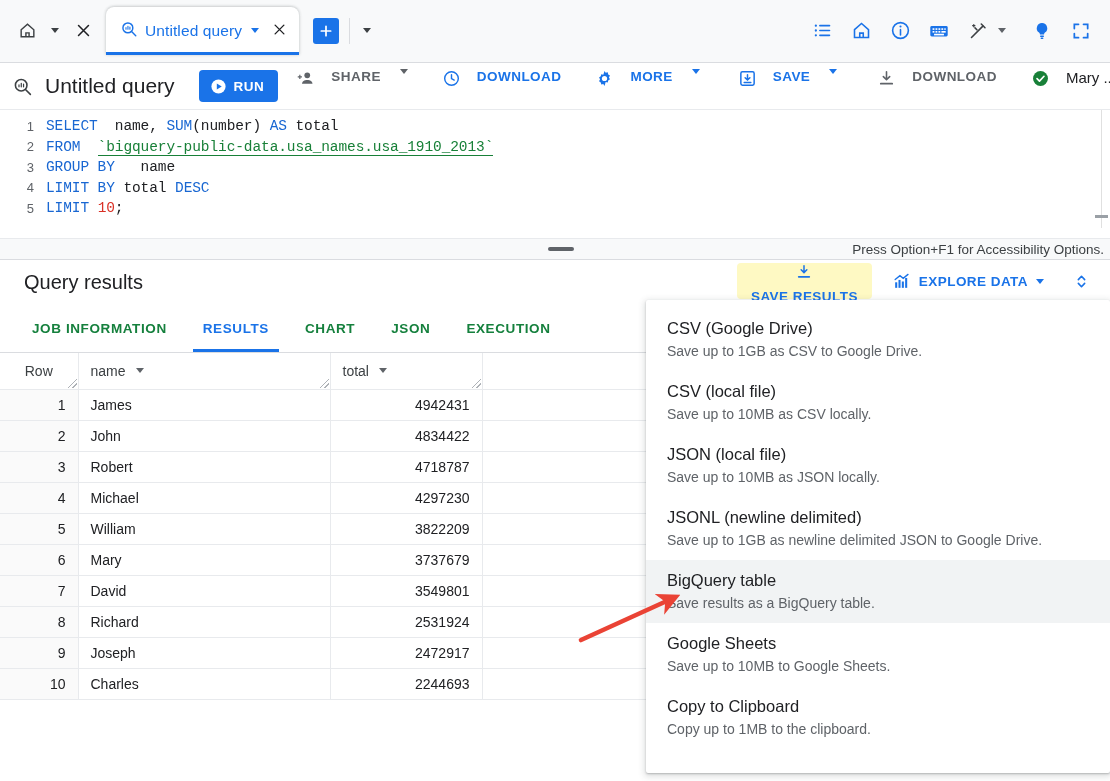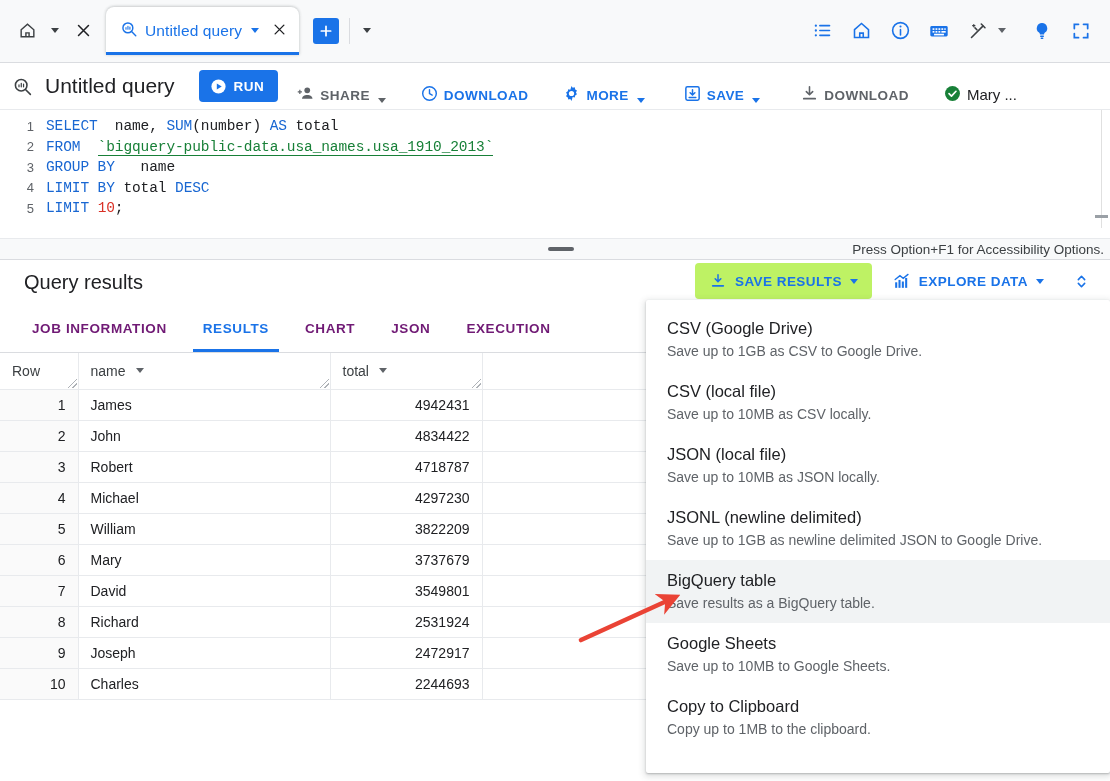--- a/index.html
+++ b/index.html
@@ -59,21 +59,21 @@
     border-bottom:1px solid #e8eaed;
   }
   .q-title { font-size:21px; color:#202124; margin-left:12px; margin-right:24px; white-space:nowrap; }
   .run-btn {
     display:flex; align-items:center; gap:7px;
     background:#1a73e8; color:#fff; border-radius:4px;
     height:32px; padding:0 14px 0 11px; font-size:13.5px; font-weight:600;
     letter-spacing:.5px; cursor:pointer;
   }
   .tb-item {
-    display:flex; align-items:flex-end; gap:5px; height:34px;
+    display:flex; align-items:flex-start; gap:16px; height:34px;
     padding:0 9px; margin-left:9px; cursor:pointer;
     font-size:13.5px; font-weight:600; letter-spacing:.45px; color:#1a73e8;
     white-space:nowrap;
   }
   .tb-item.grey { color:#5f6368; }
   .tb-item.dark { color:#202124; font-weight:400; font-size:15px; letter-spacing:0; }
 
   
   .editor {
     position:absolute; left:0; top:110px; width:1110px; height:128px;
@@ -114,43 +114,43 @@
   .results-title { font-size:20px; color:#202124; }
 
   .results-actions {
     position:absolute; right:0; top:3px; display:flex; align-items:center; gap:6px; padding-right:12px;
   }
   .chip {
     display:flex; align-items:center; gap:8px; height:36px; padding:0 14px;
     border-radius:4px; color:#1a73e8; font-size:13.5px; font-weight:600; letter-spacing:.45px;
     cursor:pointer; white-space:nowrap;
   }
-  .chip.active { background:#bef264; }
+  .chip.active { background:#fef9c3;flex-direction:column; }
   .expand-btn { width:34px;height:34px; display:flex;align-items:center;justify-content:center; cursor:pointer; }
 
   .tabs-row {
     height:48px; display:flex; align-items:stretch; border-bottom:1px solid #dadce0;
     padding-left:14px;
   }
   .rtab {
     display:flex; align-items:center; padding:0 18px; cursor:pointer;
-    font-size:13.5px; font-weight:600; letter-spacing:.6px; color:#701a75;
+    font-size:13.5px; font-weight:600; letter-spacing:.6px; color:#15803d;
     position:relative; white-space:nowrap;
   }
   .rtab.sel { color:#1a73e8; }
   .rtab.sel::after { content:''; position:absolute; left:8px; right:8px; bottom:0; height:3px; background:#1a73e8; }
 
   
   table.rt { border-collapse:collapse; width:100%; table-layout:fixed; }
   table.rt th, table.rt td {
     border-right:1px solid #e8eaed; border-bottom:1px solid #e8eaed;
     height:31px; font-size:14px; color:#202124; padding:0 12px;
   }
   table.rt th {
-    height:36px; font-weight:400; color:#3c4043; text-align:left;
+    height:36px; font-weight:400; color:#3c4043; text-align:center;
     position:relative; vertical-align:middle;
   }
   col.c-row { width:78px; }
   col.c-name { width:252px; }
   col.c-total { width:152px; }
   col.c-rest  { width:628px; }
   th.th-row { text-align:center; }
   th.th-total .th-inner { justify-content:flex-start; }
   .th-inner { display:flex; align-items:center; gap:10px; }
   .th-resize {

